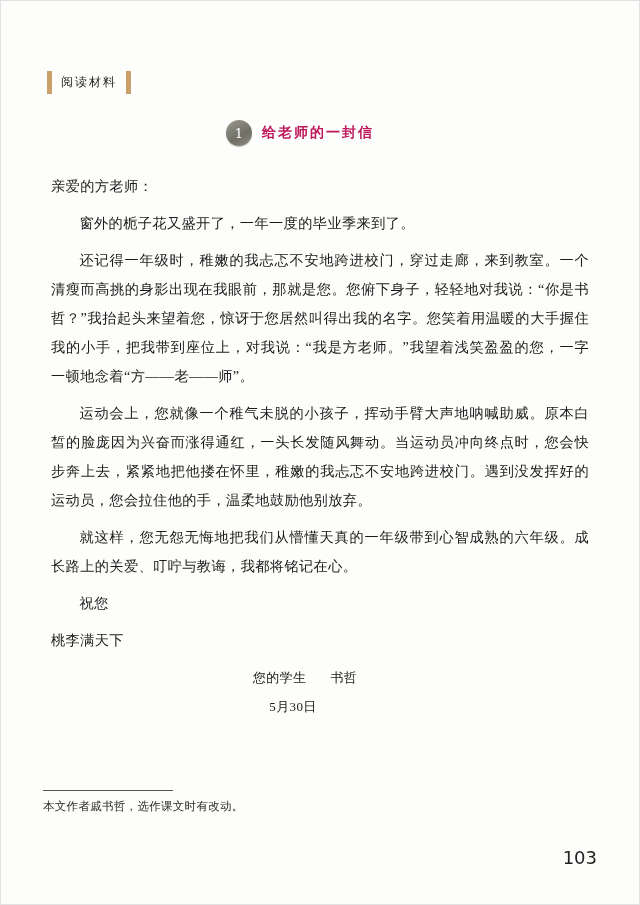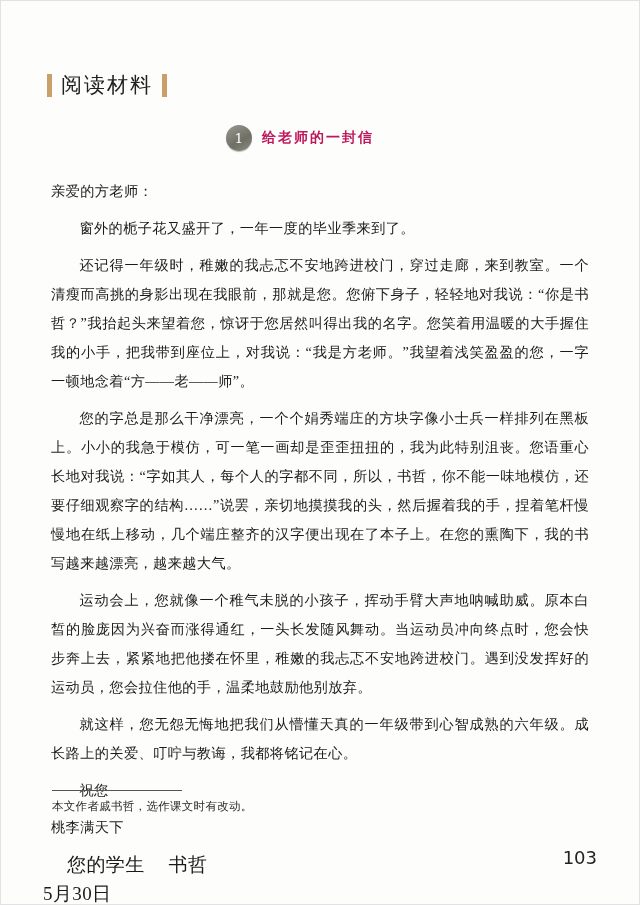--- a/index.html
+++ b/index.html
@@ -44,21 +44,21 @@
     width: 5px;
     height: 23px;
     background: #c9a06a;
     margin-right: 9px;
   }
   .bar.right {
     margin-right: 0;
     margin-left: 9px;
   }
   .section-label-text {
-    font-size: 21px;
+    font-size: 12px;
     letter-spacing: 2px;
     color: #222;
     font-family: Liberation Serif, serif;
   }
 
   
   .title-row {
     display: flex;
     align-items: center;
     justify-content: center;
@@ -99,32 +99,32 @@
   .body-text p {
     margin: 8px;
   }
   .indent2 { text-indent: 2em; }
   .salutation { text-indent: 0; }
   .closing-a { text-indent: 2em; }
   .closing-b { text-indent: 0; }
 
   .sign-block {
     margin-top: 2px;
-    font-size: 19px;
+    font-size: 13px;
     line-height: 29px;
-    text-align: left;
+    text-align: center;
     padding-right: 54px;
     letter-spacing: 0.4px;
   }
   .sign-name span { margin-left: 24px; }
 
   
   .footnote-wrap {
     position: absolute;
-    left: 9px;
+    left: 0;
     right: 0;
     bottom: 60px;
   }
   .footnote-rule {
     width: 130px;
     height: 1px;
     background: #555;
     margin-bottom: 8px;
   }
   .footnote {
@@ -157,21 +157,20 @@
 
     <div class="title-row">
       <span class="lesson-badge">1</span>
       <span class="lesson-title">给老师的一封信</span>
     </div>
 
     <div class="body-text">
       <p class="salutation">亲爱的方老师：</p>
       <p class="indent2">窗外的栀子花又盛开了，一年一度的毕业季来到了。</p>
       <p class="indent2">还记得一年级时，稚嫩的我忐忑不安地跨进校门，穿过走廊，来到教室。一个清瘦而高挑的身影出现在我眼前，那就是您。您俯下身子，轻轻地对我说：“你是书哲？”我抬起头来望着您，惊讶于您居然叫得出我的名字。您笑着用温暖的大手握住我的小手，把我带到座位上，对我说：“我是方老师。”我望着浅笑盈盈的您，一字一顿地念着“方——老——师”。</p>
-      <p class="indent2">您的字总是那么干净漂亮，一个个娟秀端庄的方块字像小士兵一样排列在黑板上。小小的我急于模仿，可一笔一画却是歪歪扭扭的，我为此特别沮丧。您语重心长地对我说：“字如其人，每个人的字都不同，所以，书哲，你不能一味地模仿，还要仔细观察字的结构……”说罢，亲切地摸摸我的头，然后握着我的手，捏着笔杆慢慢地在纸上移动，几个端庄整齐的汉字便出现在了本子上。在您的熏陶下，我的书写越来越漂亮，越来越大气。</p>
       <p class="indent2">运动会上，您就像一个稚气未脱的小孩子，挥动手臂大声地呐喊助威。原本白皙的脸庞因为兴奋而涨得通红，一头长发随风舞动。当运动员冲向终点时，您会快步奔上去，紧紧地把他搂在怀里，稚嫩的我忐忑不安地跨进校门。遇到没发挥好的运动员，您会拉住他的手，温柔地鼓励他别放弃。</p>
       <p class="indent2">就这样，您无怨无悔地把我们从懵懂天真的一年级带到心智成熟的六年级。成长路上的关爱、叮咛与教诲，我都将铭记在心。</p>
       <p class="closing-a">祝您</p>
       <p class="closing-b">桃李满天下</p>
     </div>
 
     <div class="sign-block">
       <div class="sign-name">
         <span>您的学生</span><span>书哲</span>
       </div>

